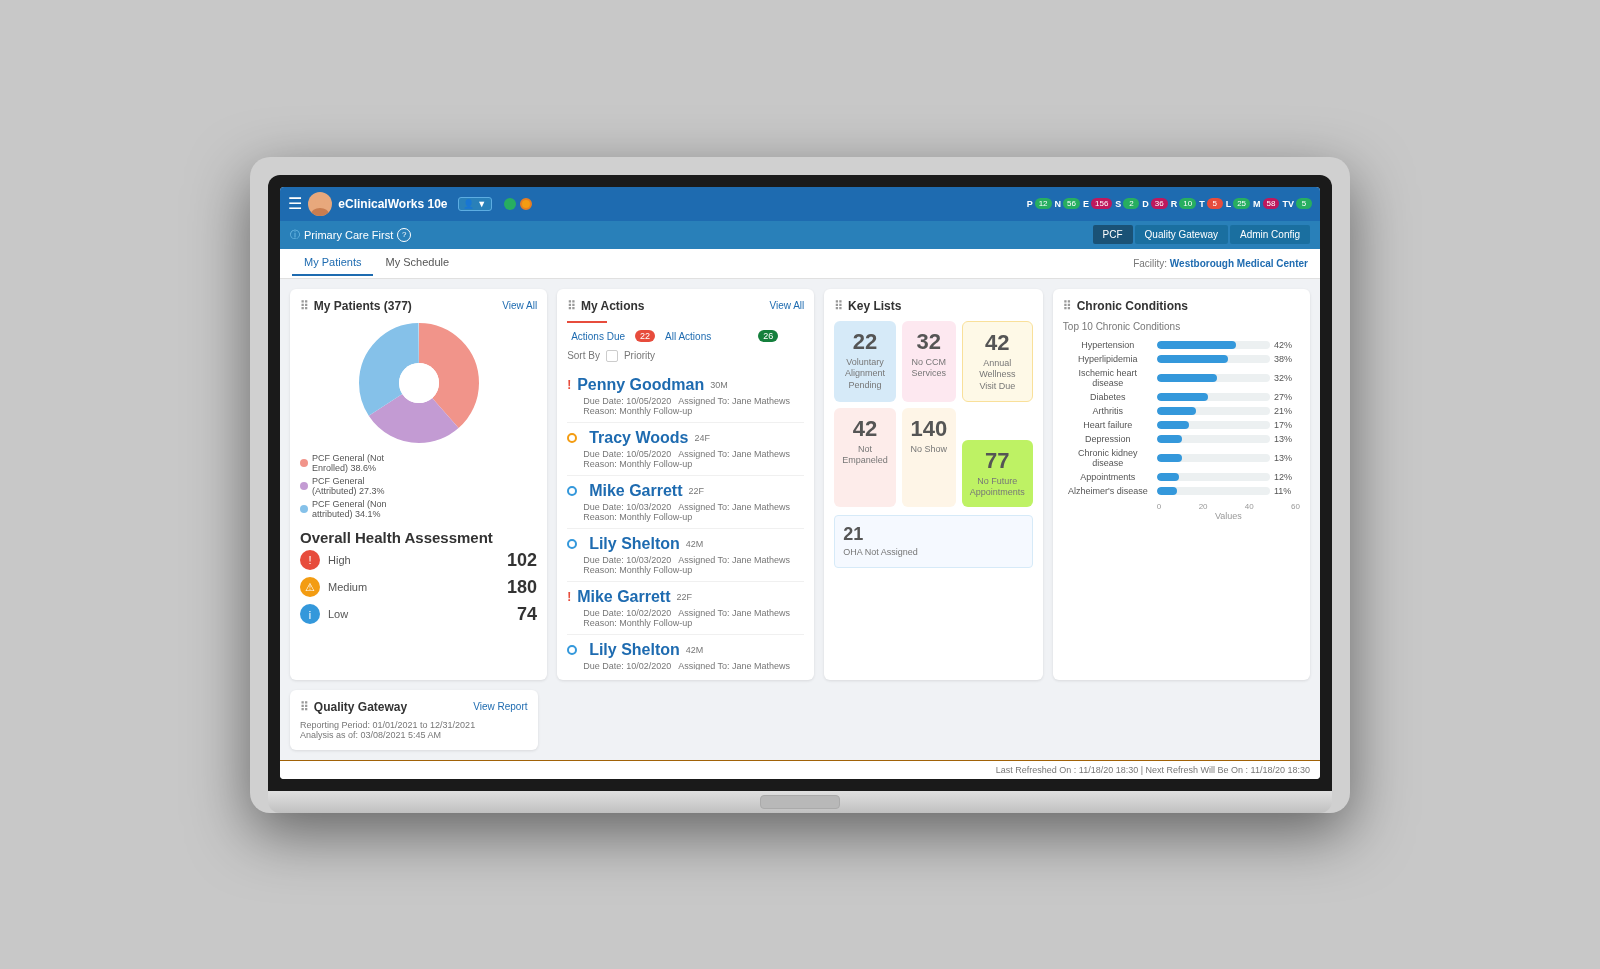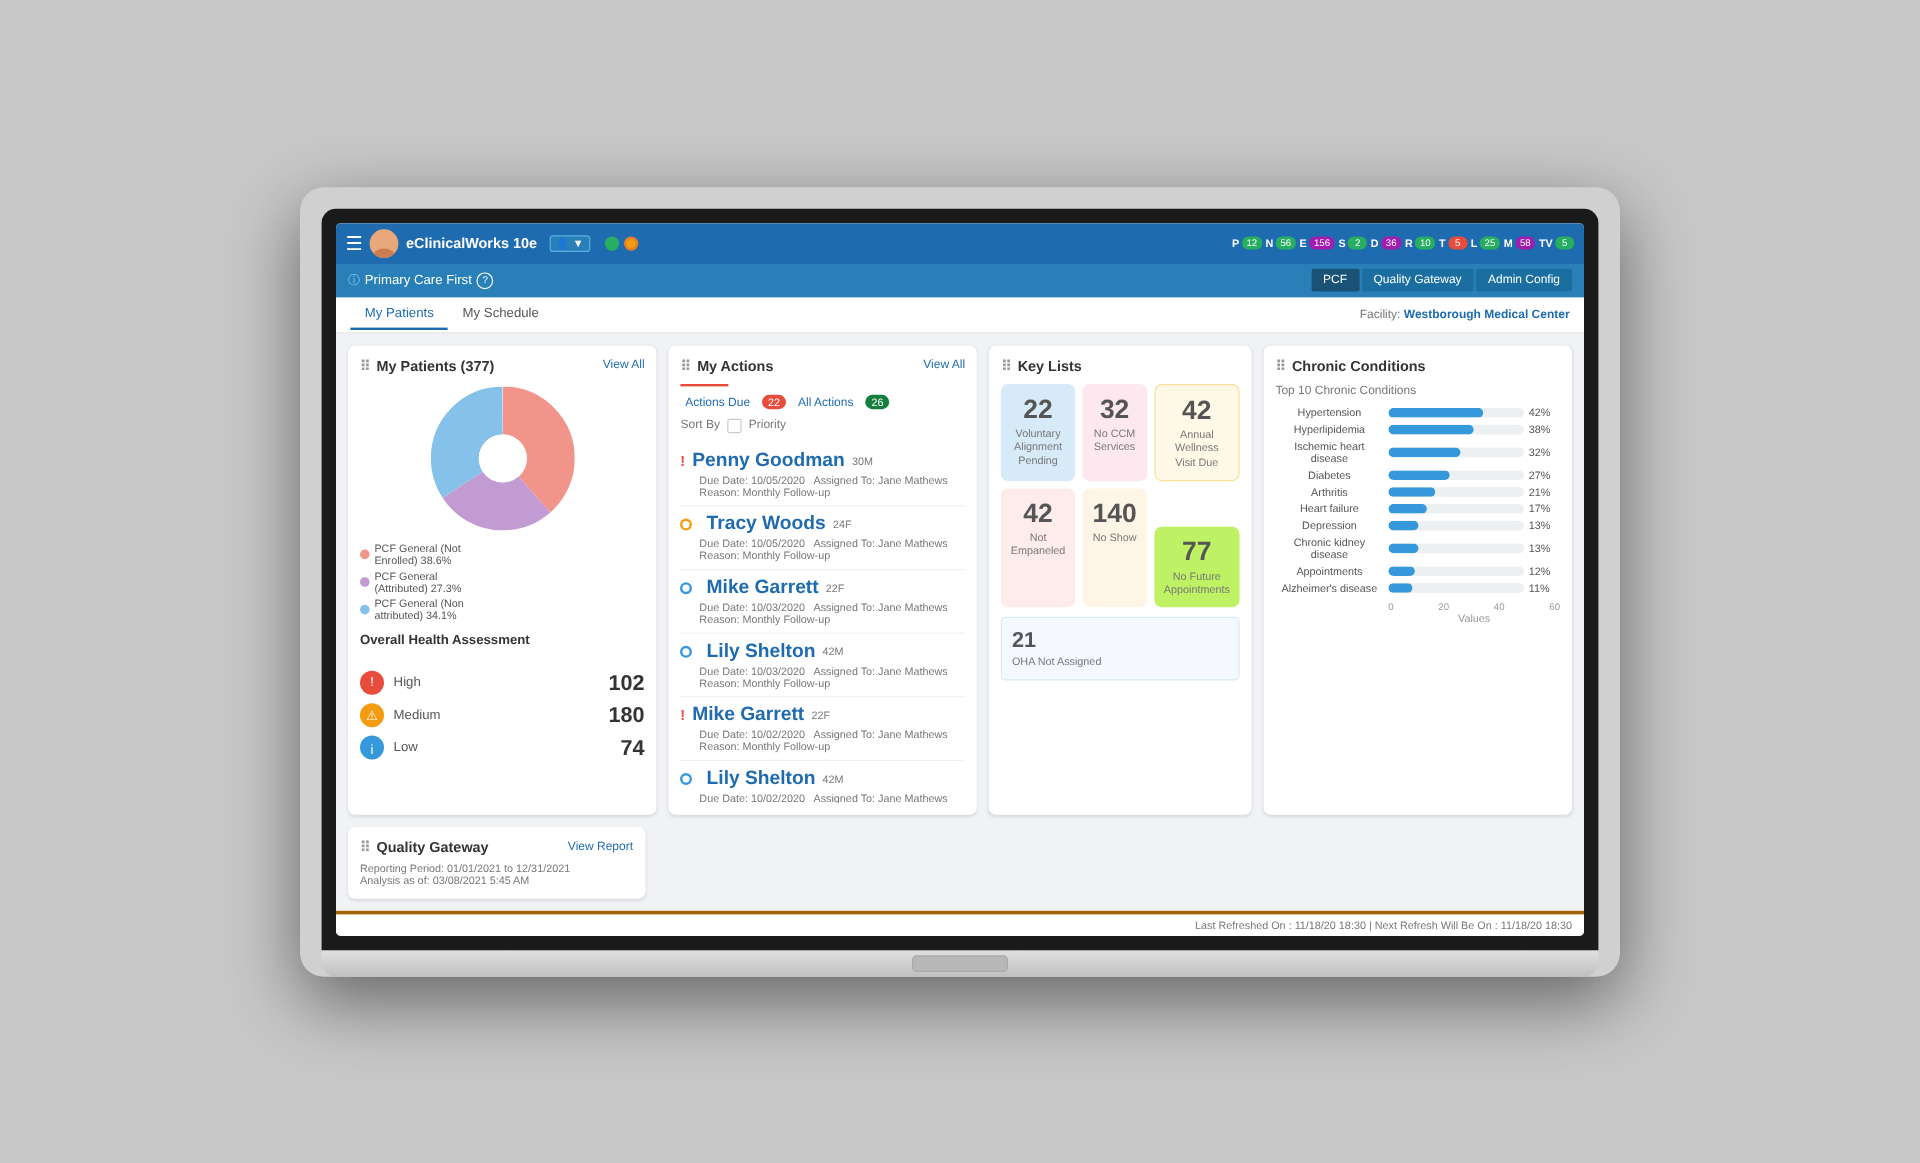--- a/index.html
+++ b/index.html
@@ -86,21 +86,21 @@
     .nav-badge-letter { color: white; font-weight: bold; }
     .nav-badge-count {
       background: #27ae60;
       color: white;
       border-radius: 10px;
       padding: 1px 4px;
       font-size: 8px;
       min-width: 16px;
       text-align: center;
     }
-    .nav-badge-count.orange { background: #a21caf; }
+    .nav-badge-count.orange { background: #be185d; }
     .nav-badge-count.red { background: #e74c3c; }
 
     
     .secondary-nav {
       background: #2980b9;
       height: 28px;
       display: flex;
       align-items: center;
       padding: 0 10px;
       gap: 8px;
@@ -249,21 +249,21 @@
       margin-bottom: 3px;
     }
 
     .pie-dot {
       width: 8px; height: 8px;
       border-radius: 50%;
     }
 
     
     .health-section { margin-top: 10px; }
-    .health-title { font-size: 11px; font-weight: bold; color: #333; margin-bottom: 19px; }
+    .health-title { font-size: 15px; font-weight: bold; color: #333; margin-bottom: 4px; }
 
     .health-row {
       display: flex;
       align-items: center;
       gap: 8px;
       margin-bottom: 6px;
     }
 
     .health-icon {
       width: 20px; height: 20px;
@@ -289,21 +289,21 @@
     .filter-badge {
       background: #e74c3c;
       color: white;
       border-radius: 10px;
       font-size: 9px;
       padding: 1px 5px;
       min-width: 18px;
       text-align: center;
     }
 
-    .filter-badge.gray { background: #15803d; }
+    .filter-badge.gray { background: #15803d; margin-left: 37px; }
 
     .filter-tab {
       font-size: 10px;
       color: #1e6bb0;
       cursor: pointer;
       padding: 2px 4px;
     }
 
     .sort-row {
       display: flex;
@@ -472,21 +472,21 @@
     }
 
     .quality-detail {
       font-size: 9px;
       color: #777;
     }
 
     
     .status-bar {
       background: white;
-      border-top: 3px solid #a16207;
+      border-top: 1px solid #a16207;
       padding: 4px 10px;
       font-size: 9px;
       color: #777;
       text-align: right;
     }
 
     
     .laptop-base {
       background: linear-gradient(to bottom, #e0e0e0, #c0c0c0);
       height: 22px;

